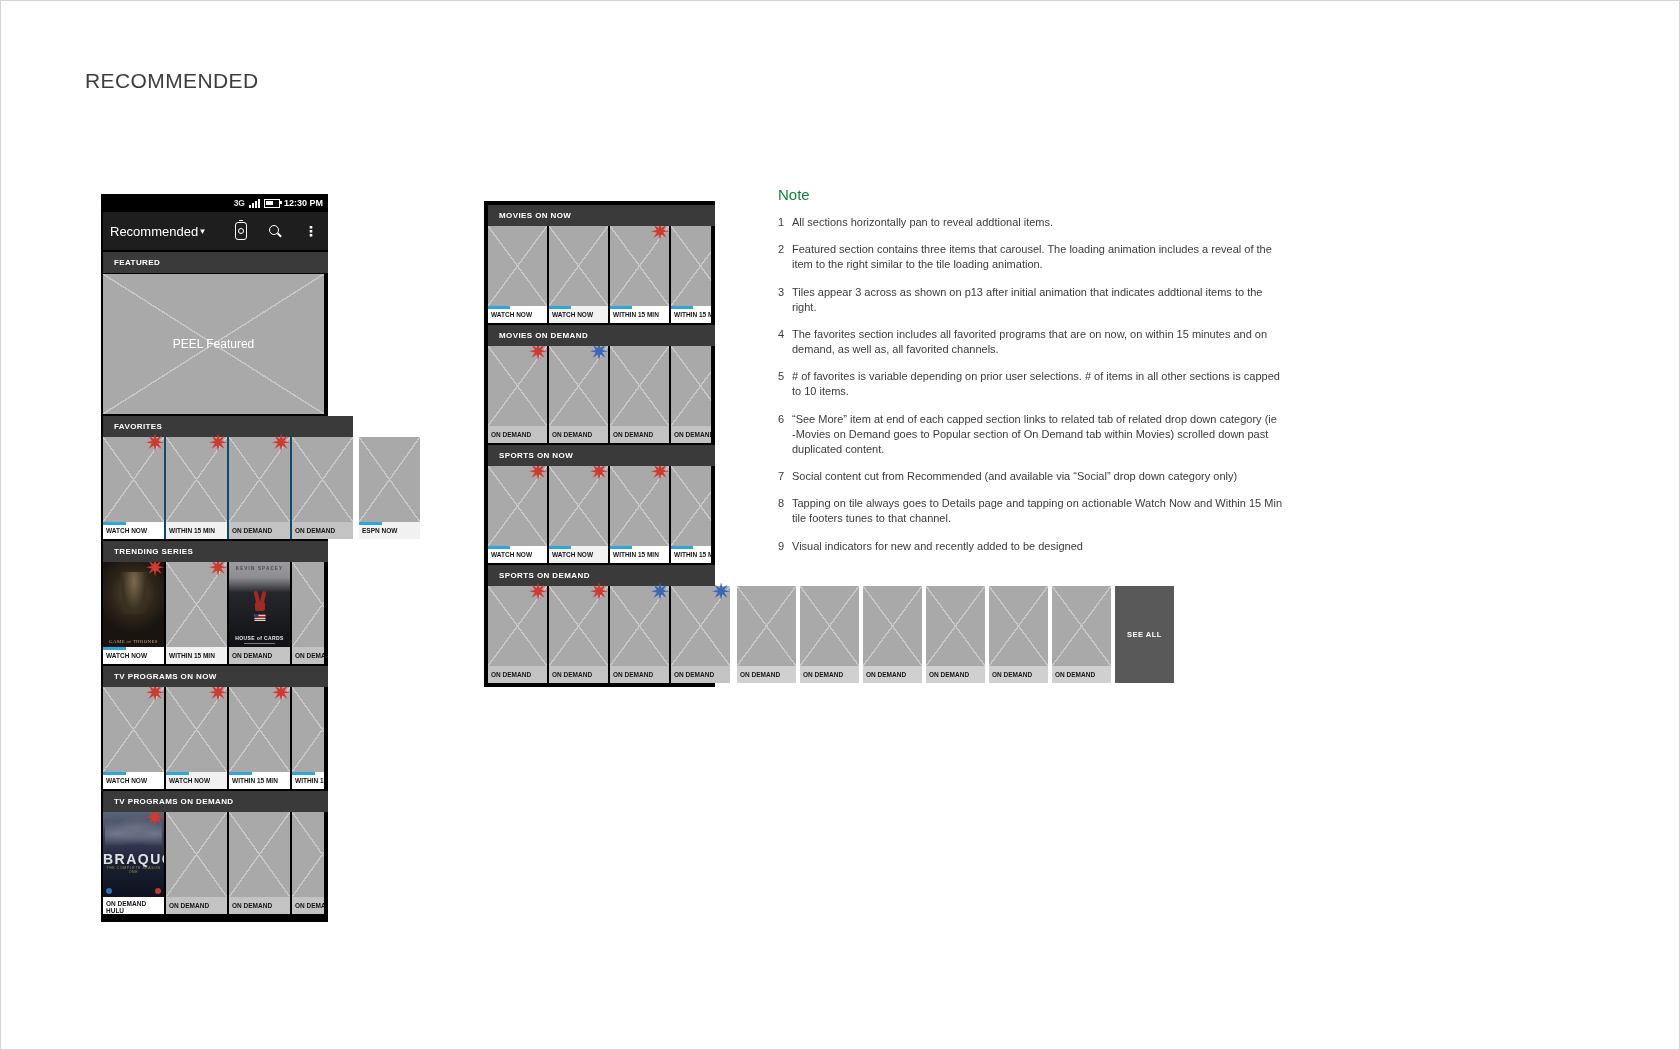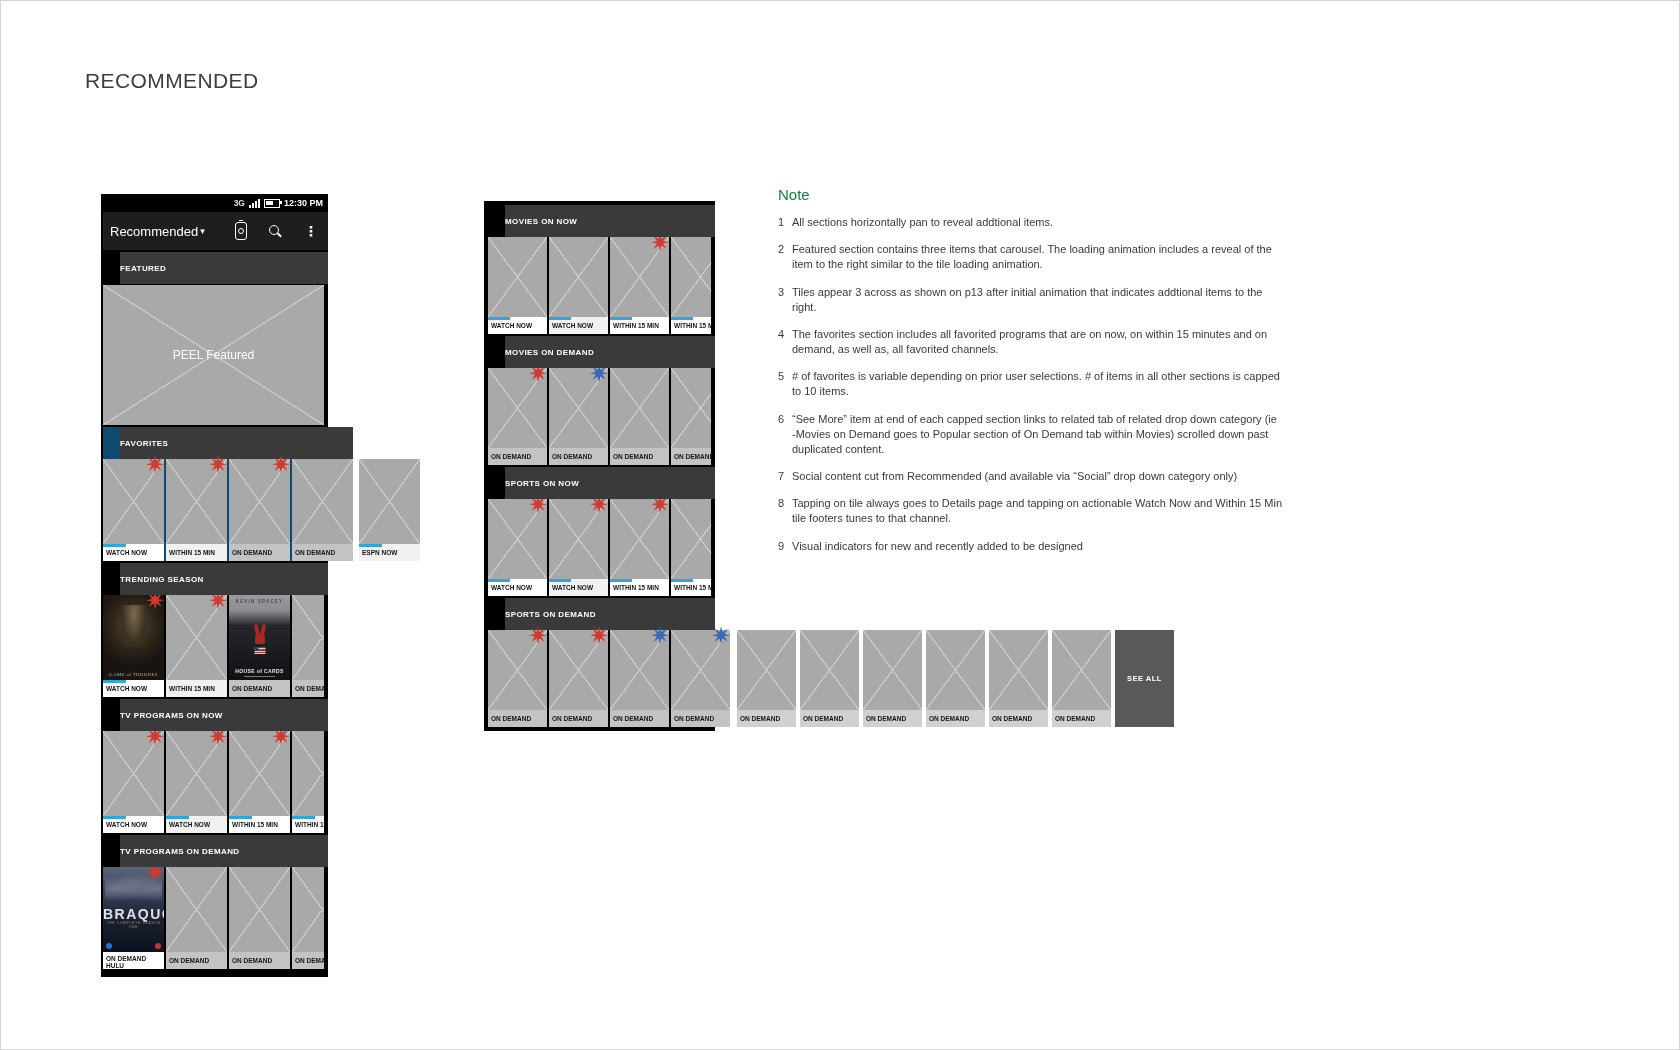--- a/index.html
+++ b/index.html
@@ -26,22 +26,22 @@
   .nav-caret{font-size:9px;margin-left:2px;line-height:1;}
   .nav-icons{margin-left:auto;display:flex;align-items:center;gap:22px;padding-right:3px;}
   .icon-remote{width:10px;height:16px;border:1px solid #fff;border-radius:3px;position:relative;}
   .icon-remote::before{content:"";position:absolute;width:4px;height:4px;border:1px solid #fff;border-radius:50%;left:1.5px;top:5px;}
   .icon-remote::after{content:"";position:absolute;width:4px;height:1px;background:#fff;left:2.5px;top:-3px;}
   .icon-search{width:13px;height:13px;position:relative;}
   .icon-search::before{content:"";position:absolute;width:8px;height:8px;border:1.5px solid #fff;border-radius:50%;left:0;top:0;}
   .icon-search::after{content:"";position:absolute;width:5px;height:1.6px;background:#fff;transform:rotate(45deg);right:0;bottom:2px;}
   .icon-menu{font-size:14px;font-weight:bold;line-height:1;font-family:"DejaVu Sans",sans-serif;}
   
-  .shead{height:32px;background:#3a3a3a;color:#fff;font-size:8px;font-weight:bold;letter-spacing:.4px;
-         display:flex;align-items:center;padding-left:0;margin-left:17px;}
+  .shead{height:21px;background:#3a3a3a;color:#fff;font-size:8px;font-weight:bold;letter-spacing:.4px;
+         display:flex;align-items:center;padding-left:11px;}
   .sec{margin-top:2px;}
   .sec.fav{background:#0c4a6e;width:250px;}
   .featured-wrap{margin-top:2px;}
   .featured-img{width:221px;height:140px;position:relative;display:flex;align-items:center;
                 justify-content:center;margin-top:1px;}
   .featured-label{color:#fff;font-size:12px;text-align:right;}
   .xtile{background-color:#a9a9a9;background-image:
     linear-gradient(to top right, transparent calc(50% - .7px), #c9c9c9 calc(50% - .7px), #c9c9c9 calc(50% + .7px), transparent calc(50% + .7px)),
     linear-gradient(to bottom right, transparent calc(50% - .7px), #c9c9c9 calc(50% - .7px), #c9c9c9 calc(50% + .7px), transparent calc(50% + .7px));}
   .trow{display:flex;}
@@ -173,21 +173,21 @@
               <div class="tile xtile"></div>
               <div class="tfooter f-gray"><span class="fl">ON DEMAND</span></div>
             </div>
             <div class="tcell" style="margin-left: 4px;">
               <div class="tile xtile"></div>
               <div class="tfooter f-light"><div class="progress"></div><span class="fl">ESPN NOW</span></div>
             </div>
           </div>
         </div>
         <div class="sec">
-          <div class="shead">TRENDING SEASON</div>
+          <div class="shead">TRENDING SERIES</div>
           <div class="trow clip">
             <div class="tcell">
               <div class="tile poster poster-got">
                 <span class="got-title">GAME of THRONES</span>
                 <span class="star red">✷</span>
               </div>
               <div class="tfooter f-white"><div class="progress"></div><span class="fl">WATCH NOW</span></div>
             </div>
             <div class="tcell">
               <div class="tile xtile">

